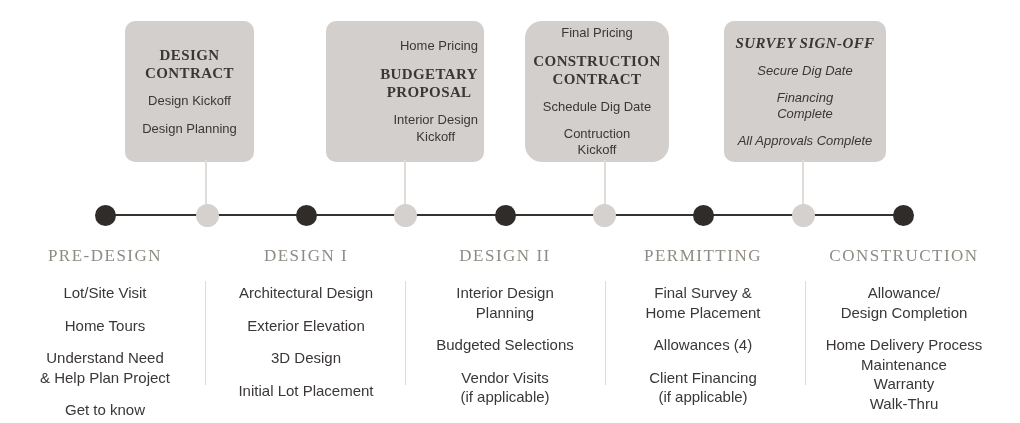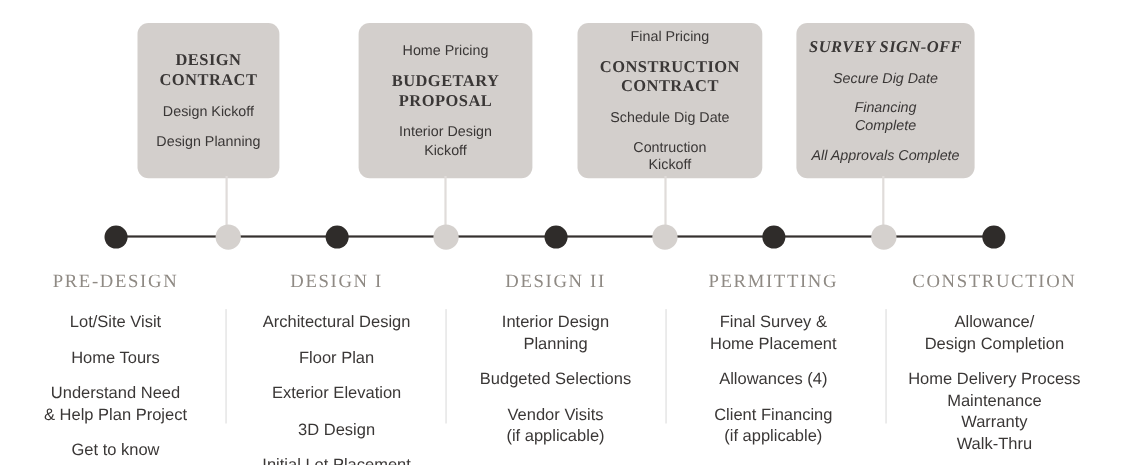--- a/index.html
+++ b/index.html
@@ -43,29 +43,29 @@
 <body>
 
 <div class="canvas">
 
   <div class="card" style="left:125px; width:129px;">
     <div class="card-title">DESIGN CONTRACT</div>
     <div class="card-item">Design Kickoff</div>
     <div class="card-item">Design Planning</div>
   </div>
 
-  <div class="card" style="left:326px; width:158px;">
+  <div class="card" style="left:326px; width:158px;align-items:flex-end;">
     <div class="card-item">Home Pricing</div>
     <div class="card-title">BUDGETARY
 PROPOSAL</div>
     <div class="card-item">Interior Design
 Kickoff</div>
   </div>
 
-  <div class="card" style="left:525px; width:168px;">
+  <div class="card" style="left:525px; width:144px;border-radius:17px;">
     <div class="card-item">Final Pricing</div>
     <div class="card-title">CONSTRUCTION
 CONTRACT</div>
     <div class="card-item">Schedule Dig Date</div>
     <div class="card-item">Contruction
 Kickoff</div>
   </div>
 
   <div class="card" style="left:724px; width:162px;font-style:italic;">
     <div class="card-title">SURVEY SIGN-OFF</div>
@@ -97,21 +97,20 @@
     <div class="phase-item">Home Tours</div>
     <div class="phase-item">Understand Need
 &amp; Help Plan Project</div>
     <div class="phase-item">Get to know
 Miller Marriott</div>
   </div>
 
   <div class="phase" style="left:208px; width:196px;">
     <h2 class="phase-heading">DESIGN I</h2>
     <div class="phase-item">Architectural Design</div>
-    <div class="phase-item">Floor Plan</div>
     <div class="phase-item">Exterior Elevation</div>
     <div class="phase-item">3D Design</div>
     <div class="phase-item">Initial Lot Placement</div>
   </div>
 
   <div class="phase" style="left:407px; width:196px;">
     <h2 class="phase-heading">DESIGN II</h2>
     <div class="phase-item">Interior Design
 Planning</div>
     <div class="phase-item">Budgeted Selections</div>

